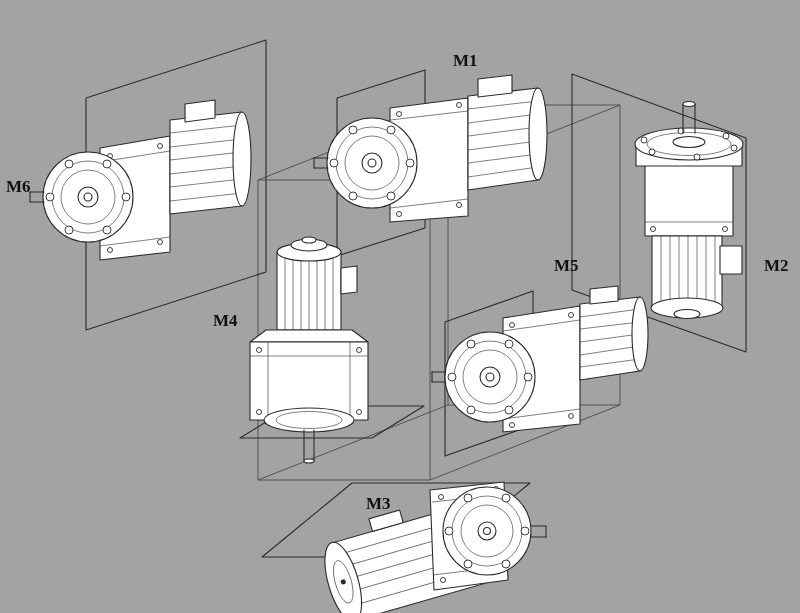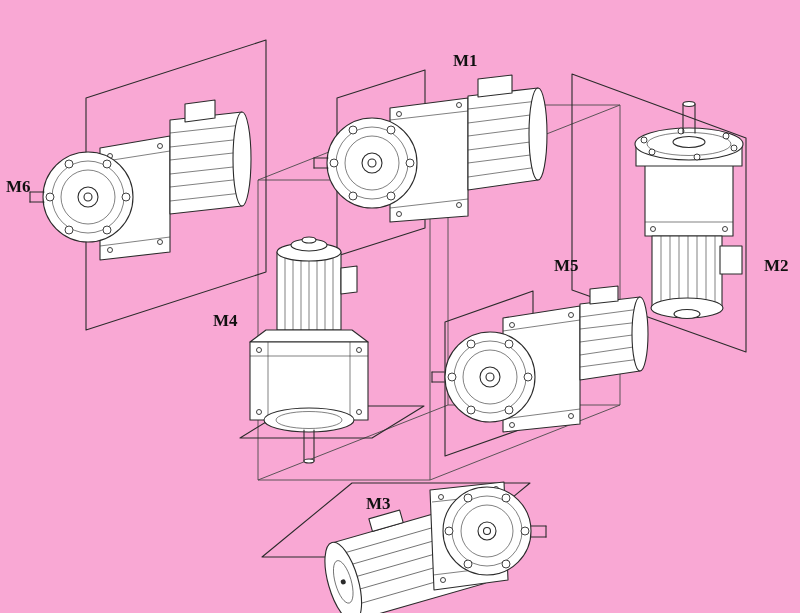--- a/index.html
+++ b/index.html
@@ -1,16 +1,16 @@
 <!DOCTYPE html>
 <html><head>
 <meta charset="utf-8">
 <style>
   html,body{margin:0;padding:0;background:#fff;}
-  .canvas{position:relative;width:800px;height:613px;background:#f9a8d4;overflow:hidden;
+  .canvas{position:relative;width:800px;height:613px;background:#a3a3a3;overflow:hidden;
           font-family:"Liberation Sans",sans-serif;}
   svg{display:block;}
   .ln{fill:none;stroke:#2b2b2b;stroke-width:1.1;stroke-linejoin:round;stroke-linecap:round;}
   .fw{fill:#ffffff;stroke:#2b2b2b;stroke-width:1.1;stroke-linejoin:round;}
   .tn{fill:none;stroke:#2b2b2b;stroke-width:0.6;}
   .bolt{fill:#ffffff;stroke:#2b2b2b;stroke-width:0.9;}
   .cube{fill:none;stroke:#4a4a4a;stroke-width:0.9;stroke-linejoin:round;}
   .lbl{font-family:"Liberation Serif",serif;font-weight:bold;font-size:17px;fill:#111111;}
 </style>
 </head>

